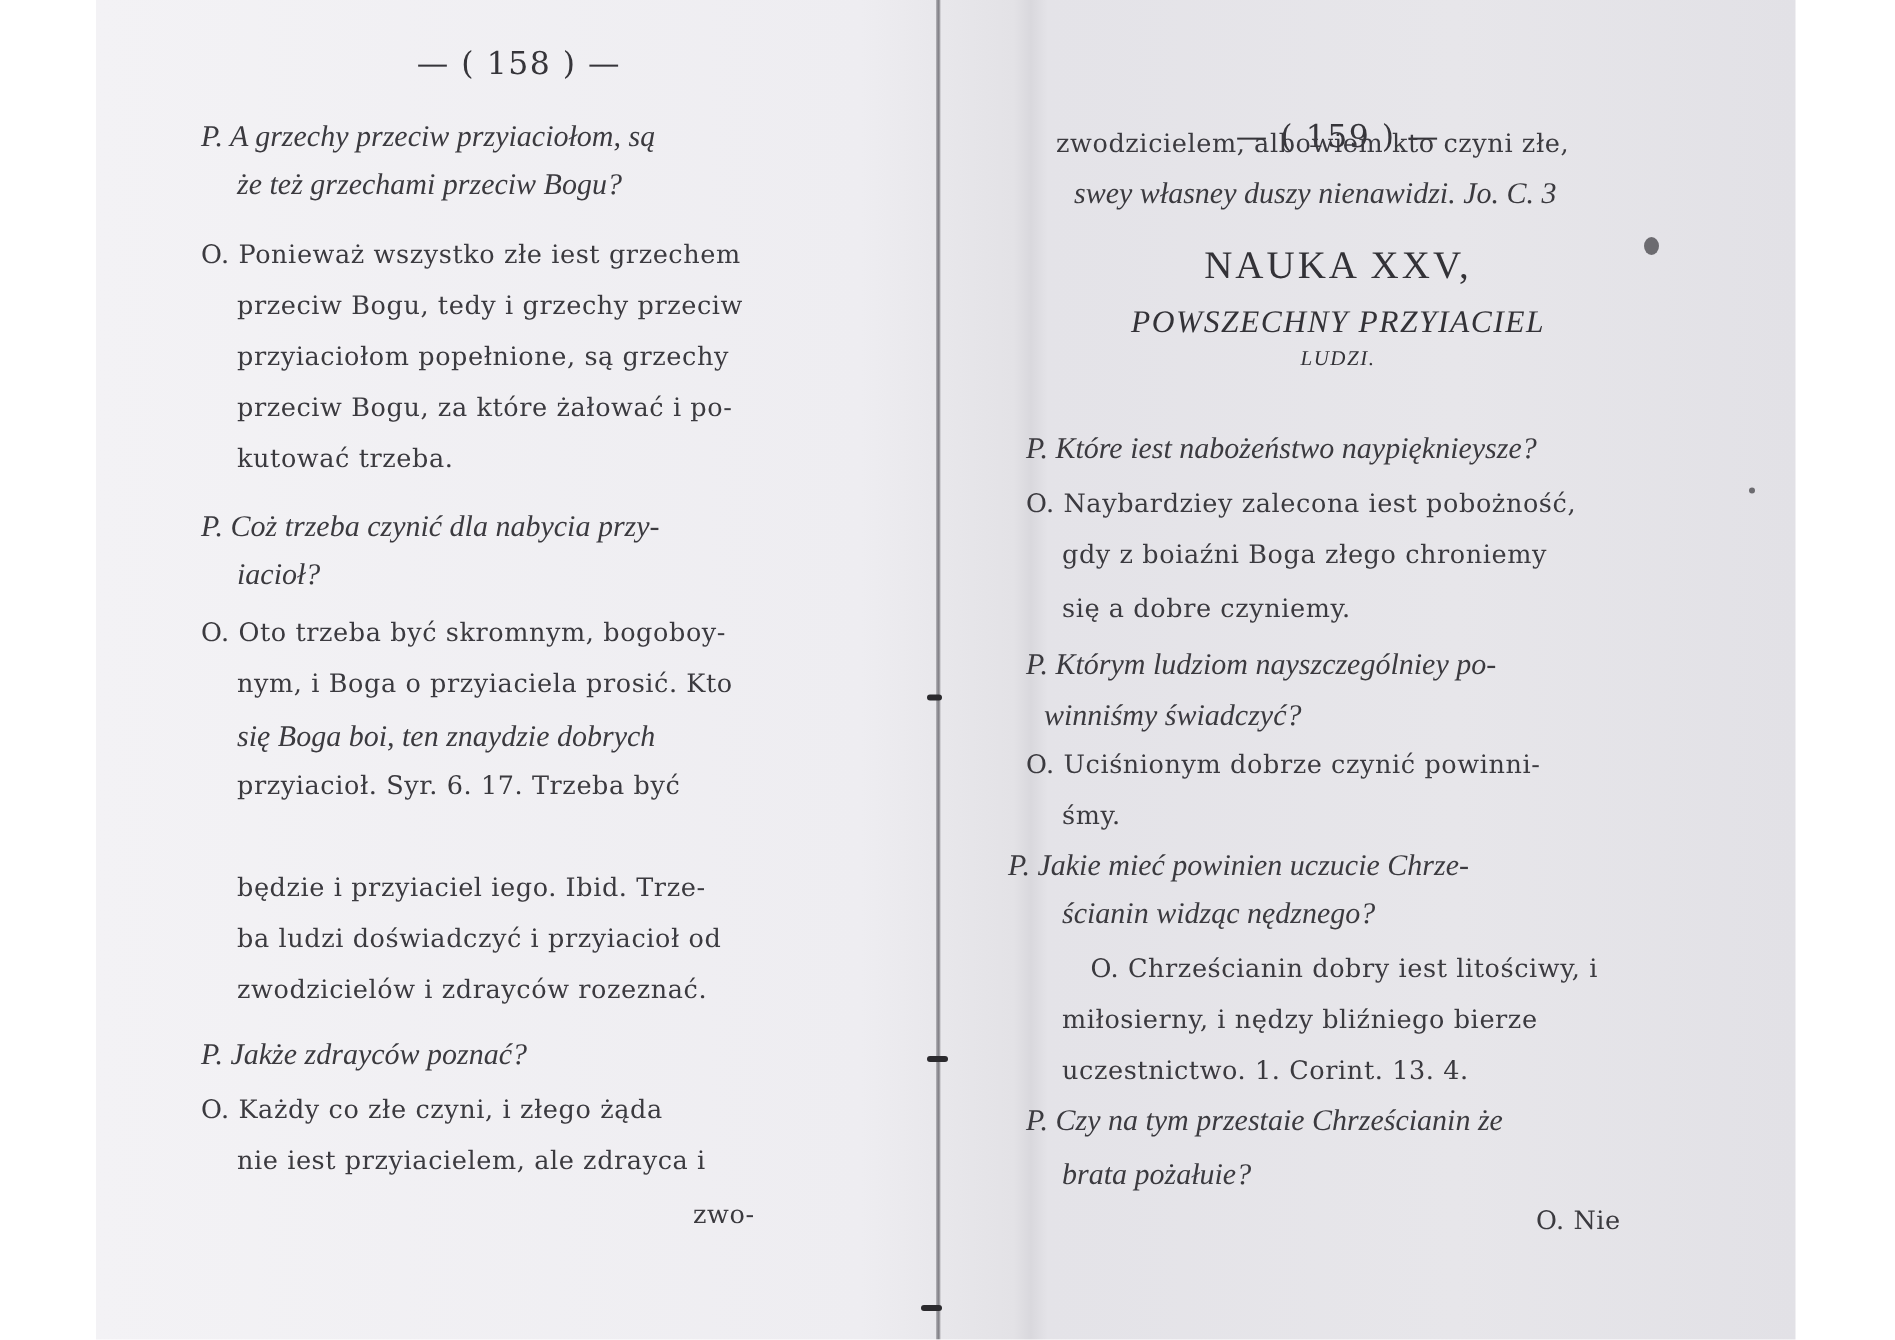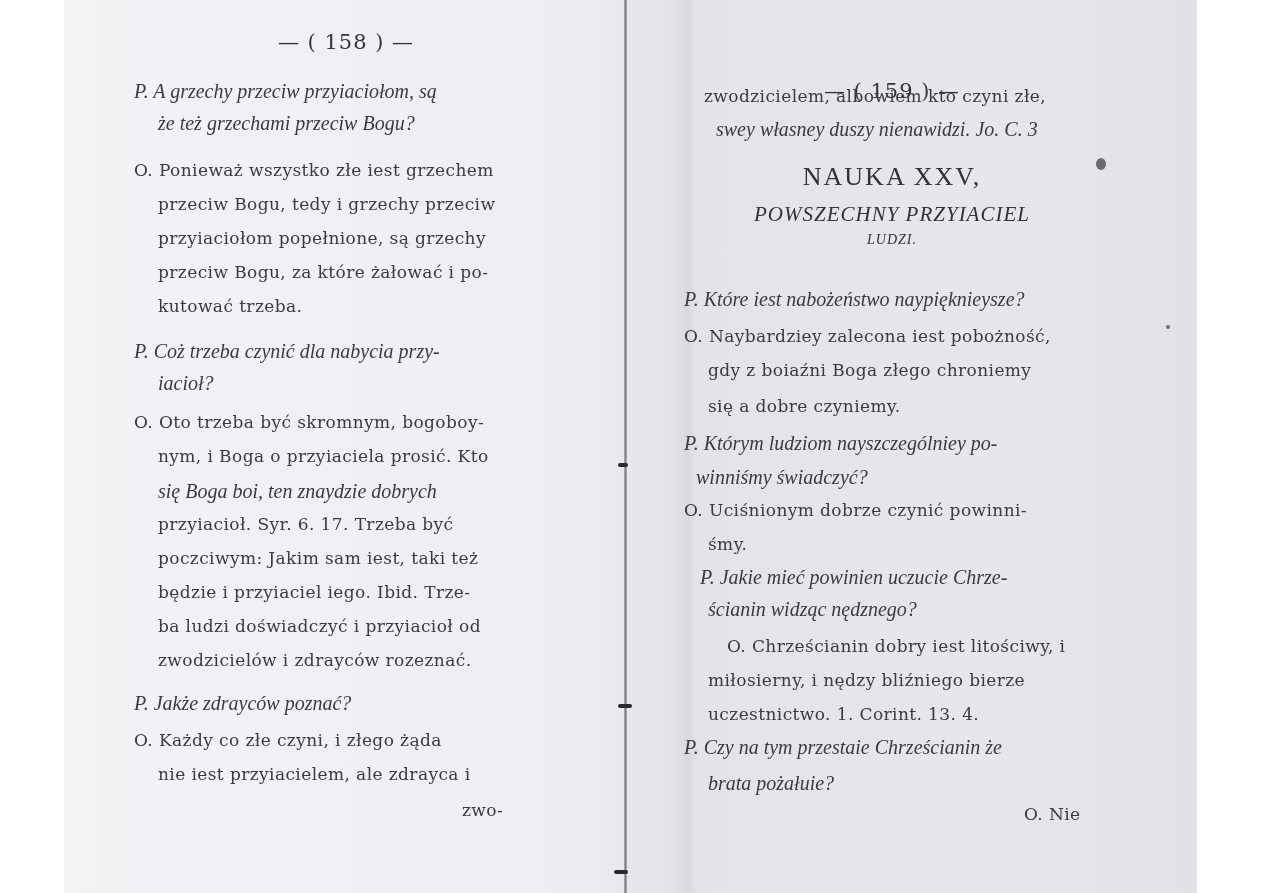--- a/index.html
+++ b/index.html
@@ -59,21 +59,20 @@
     <div class="line a" style="left:32px;top:194px;">przeciw Bogu, tedy i grzechy przeciw</div>
     <div class="line a" style="left:32px;top:228px;">przyiaciołom popełnione, są grzechy</div>
     <div class="line a" style="left:32px;top:262px;">przeciw Bogu, za które żałować i po-</div>
     <div class="line a" style="left:32px;top:296px;">kutować trzeba.</div>
     <div class="line q" style="left:8px;top:340px;">P. Coż trzeba czynić dla nabycia przy-</div>
     <div class="line q" style="left:32px;top:372px;">iacioł?</div>
     <div class="line a" style="left:8px;top:412px;">O. Oto trzeba być skromnym, bogoboy-</div>
     <div class="line a" style="left:32px;top:446px;">nym, i Boga o przyiaciela prosić. Kto</div>
     <div class="line q" style="left:32px;top:480px;">się Boga boi, ten znaydzie dobrych</div>
     <div class="line a" style="left:32px;top:514px;">przyiacioł. Syr. 6. 17. Trzeba być</div>
-    <div class="line a" style="left:32px;top:548px;">poczciwym: Jakim sam iest, taki też</div>
     <div class="line a" style="left:32px;top:582px;">będzie i przyiaciel iego. Ibid. Trze-</div>
     <div class="line a" style="left:32px;top:616px;text-align:right;">ba ludzi doświadczyć i przyiacioł od</div>
     <div class="line a" style="left:32px;top:650px;">zwodzicielów i zdrayców rozeznać.</div>
     <div class="line q" style="left:8px;top:692px;">P. Jakże zdrayców poznać?</div>
     <div class="line a" style="left:8px;top:730px;">O. Każdy co złe czyni, i złego żąda</div>
     <div class="line a" style="left:32px;top:764px;">nie iest przyiacielem, ale zdrayca i</div>
     <div class="line a" style="left:336px;top:800px;">zwo-</div>
   </div>
 
   <div class="page page-right">
@@ -86,21 +85,21 @@
     <div class="heading h3">LUDZI.</div>
 
     <div class="line q" style="left:12px;top:288px;">P. Które iest nabożeństwo naypięknieysze?</div>
     <div class="line a" style="left:12px;top:326px;">O. Naybardziey zalecona iest pobożność,</div>
     <div class="line a" style="left:36px;top:360px;">gdy z boiaźni Boga złego chroniemy</div>
     <div class="line a" style="left:36px;top:396px;">się a dobre czyniemy.</div>
     <div class="line q" style="left:12px;top:432px;">P. Którym ludziom nayszczególniey po-</div>
     <div class="line q" style="left:24px;top:466px;">winniśmy świadczyć?</div>
     <div class="line a" style="left:12px;top:500px;">O. Uciśnionym dobrze czynić powinni-</div>
     <div class="line a" style="left:36px;top:534px;">śmy.</div>
-    <div class="line q" style="left:28px;top:566px;">P. Jakie mieć powinien uczucie Chrze-</div>
+    <div class="line q" style="left:0;top:566px;">P. Jakie mieć powinien uczucie Chrze-</div>
     <div class="line q" style="left:36px;top:598px;">ścianin widząc nędznego?</div>
     <div class="line a" style="left:12px;top:636px;margin-left:43px;">O. Chrześcianin dobry iest litościwy, i</div>
     <div class="line a" style="left:36px;top:670px;">miłosierny, i nędzy bliźniego bierze</div>
     <div class="line a" style="left:36px;top:704px;">uczestnictwo. 1. Corint. 13. 4.</div>
     <div class="line q" style="left:12px;top:736px;">P. Czy na tym przestaie Chrześcianin że</div>
     <div class="line q" style="left:36px;top:772px;">brata pożałuie?</div>
     <div class="line a" style="left:352px;top:804px;">O. Nie</div>
   </div>
 </div>
 

